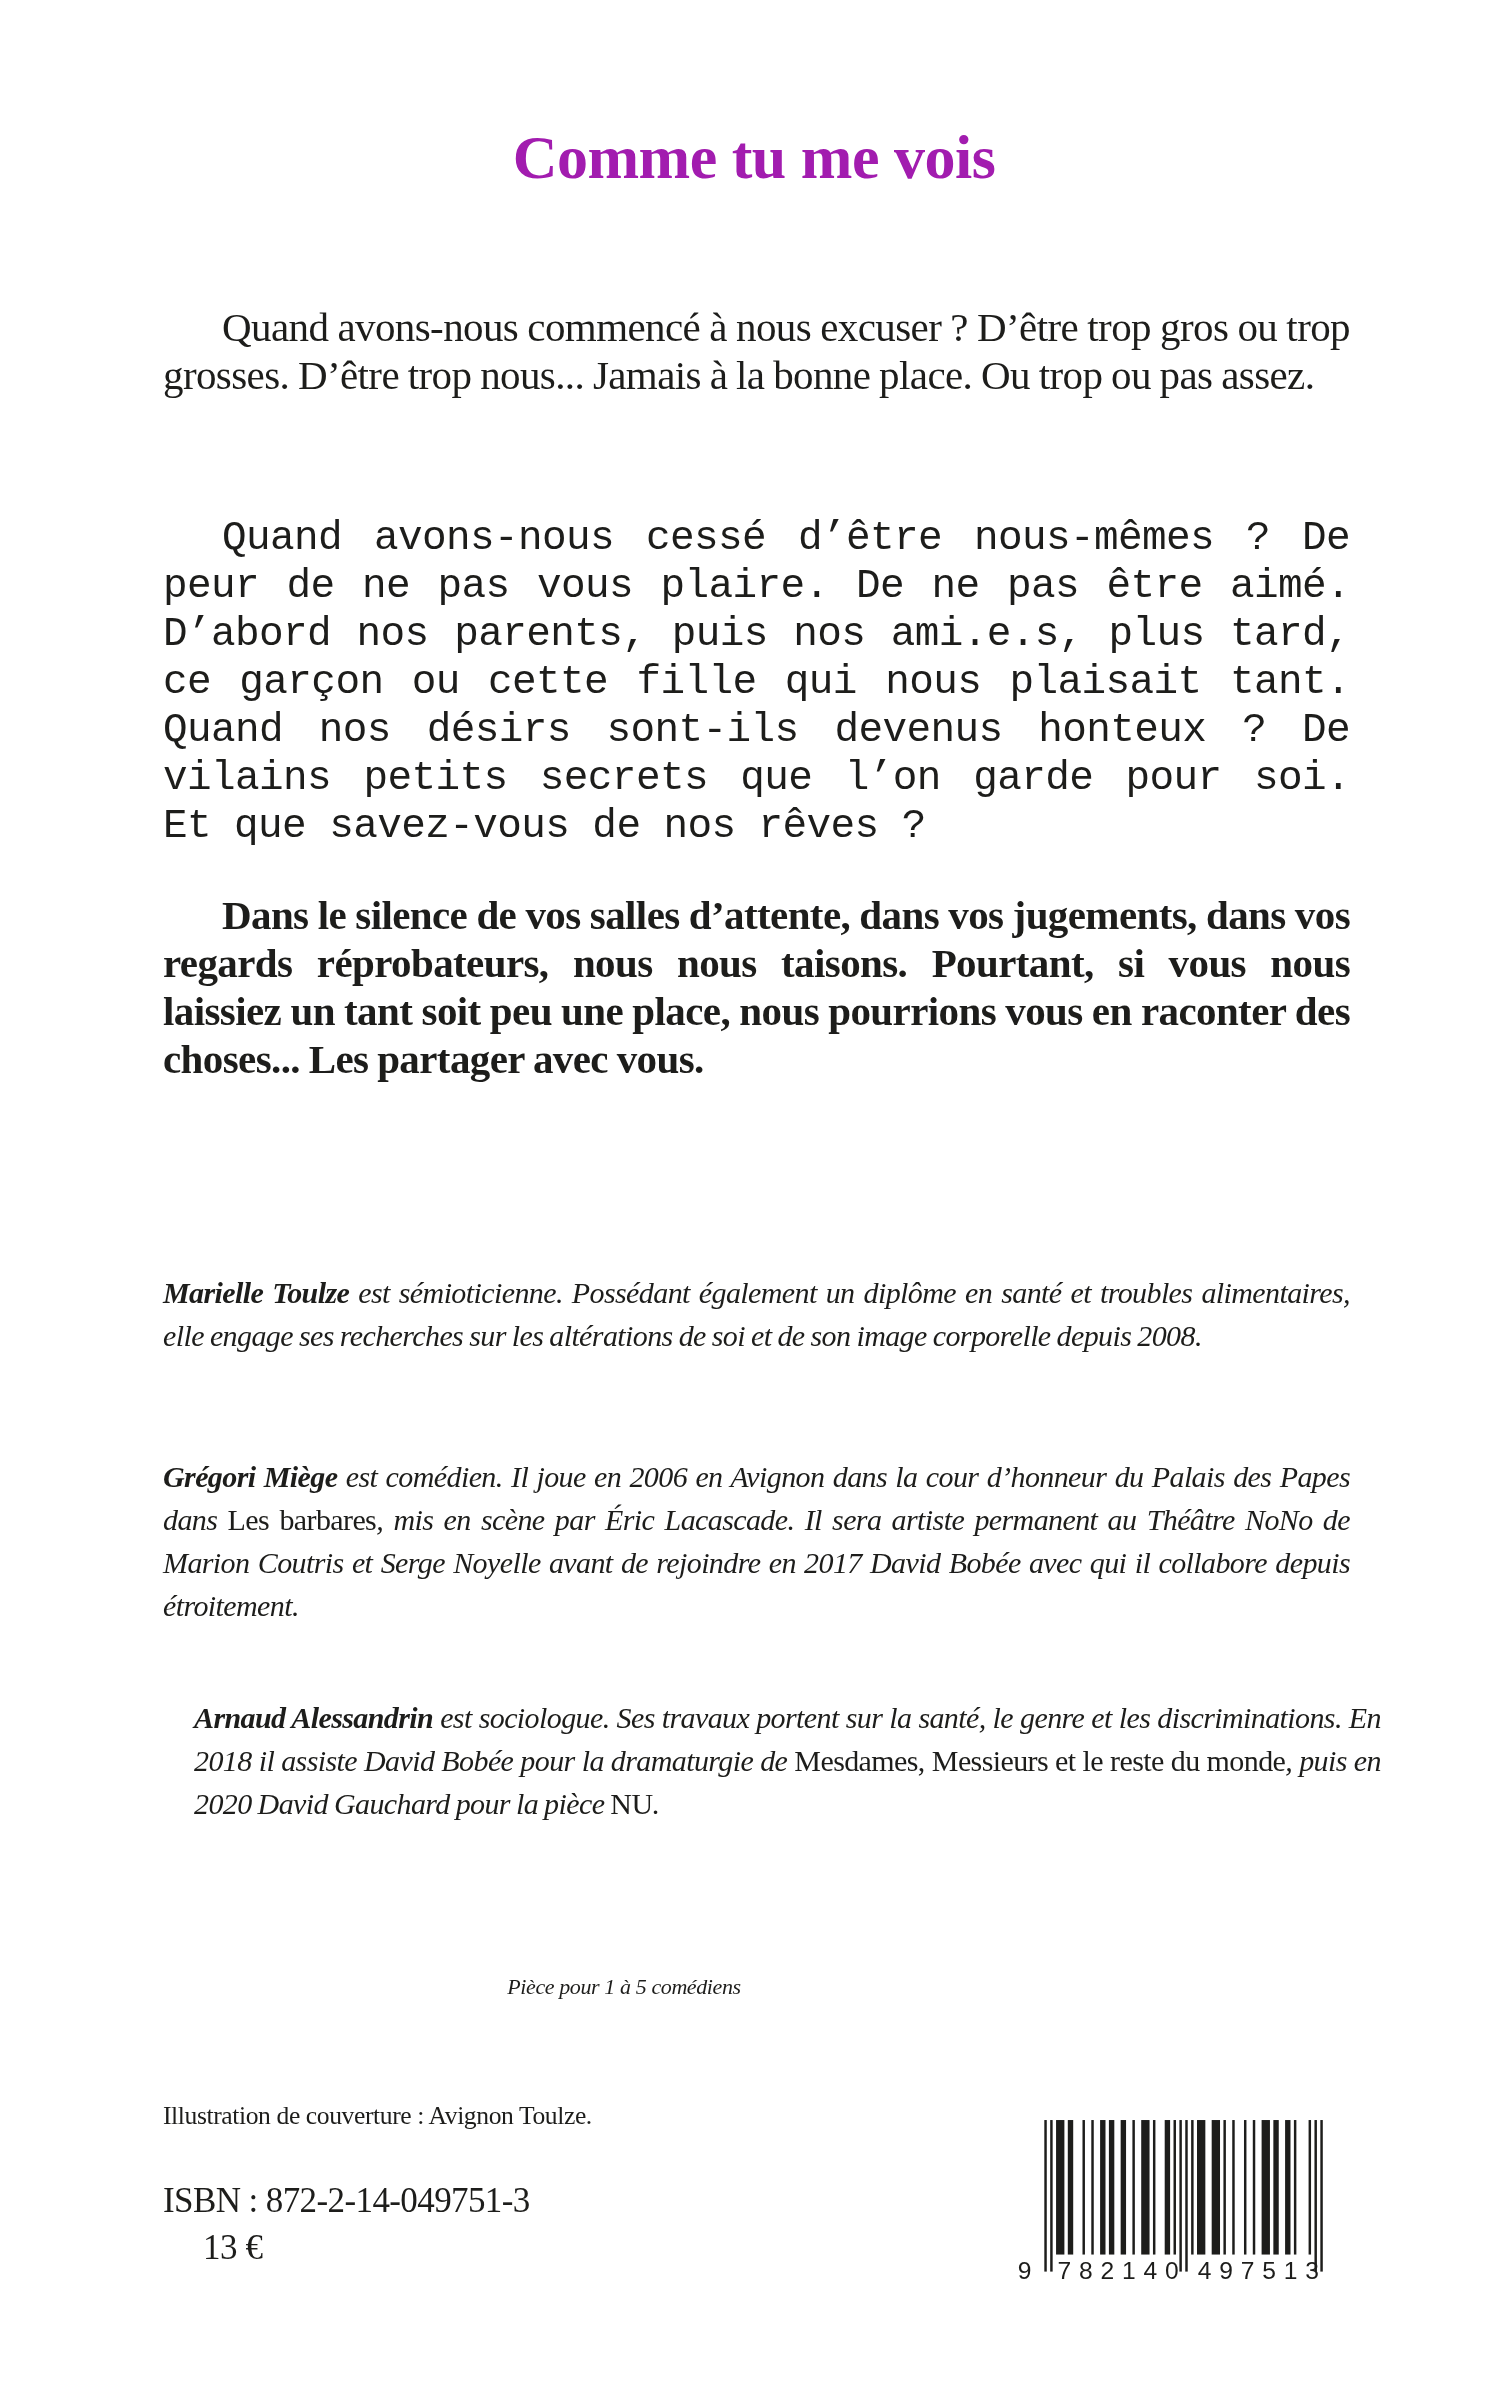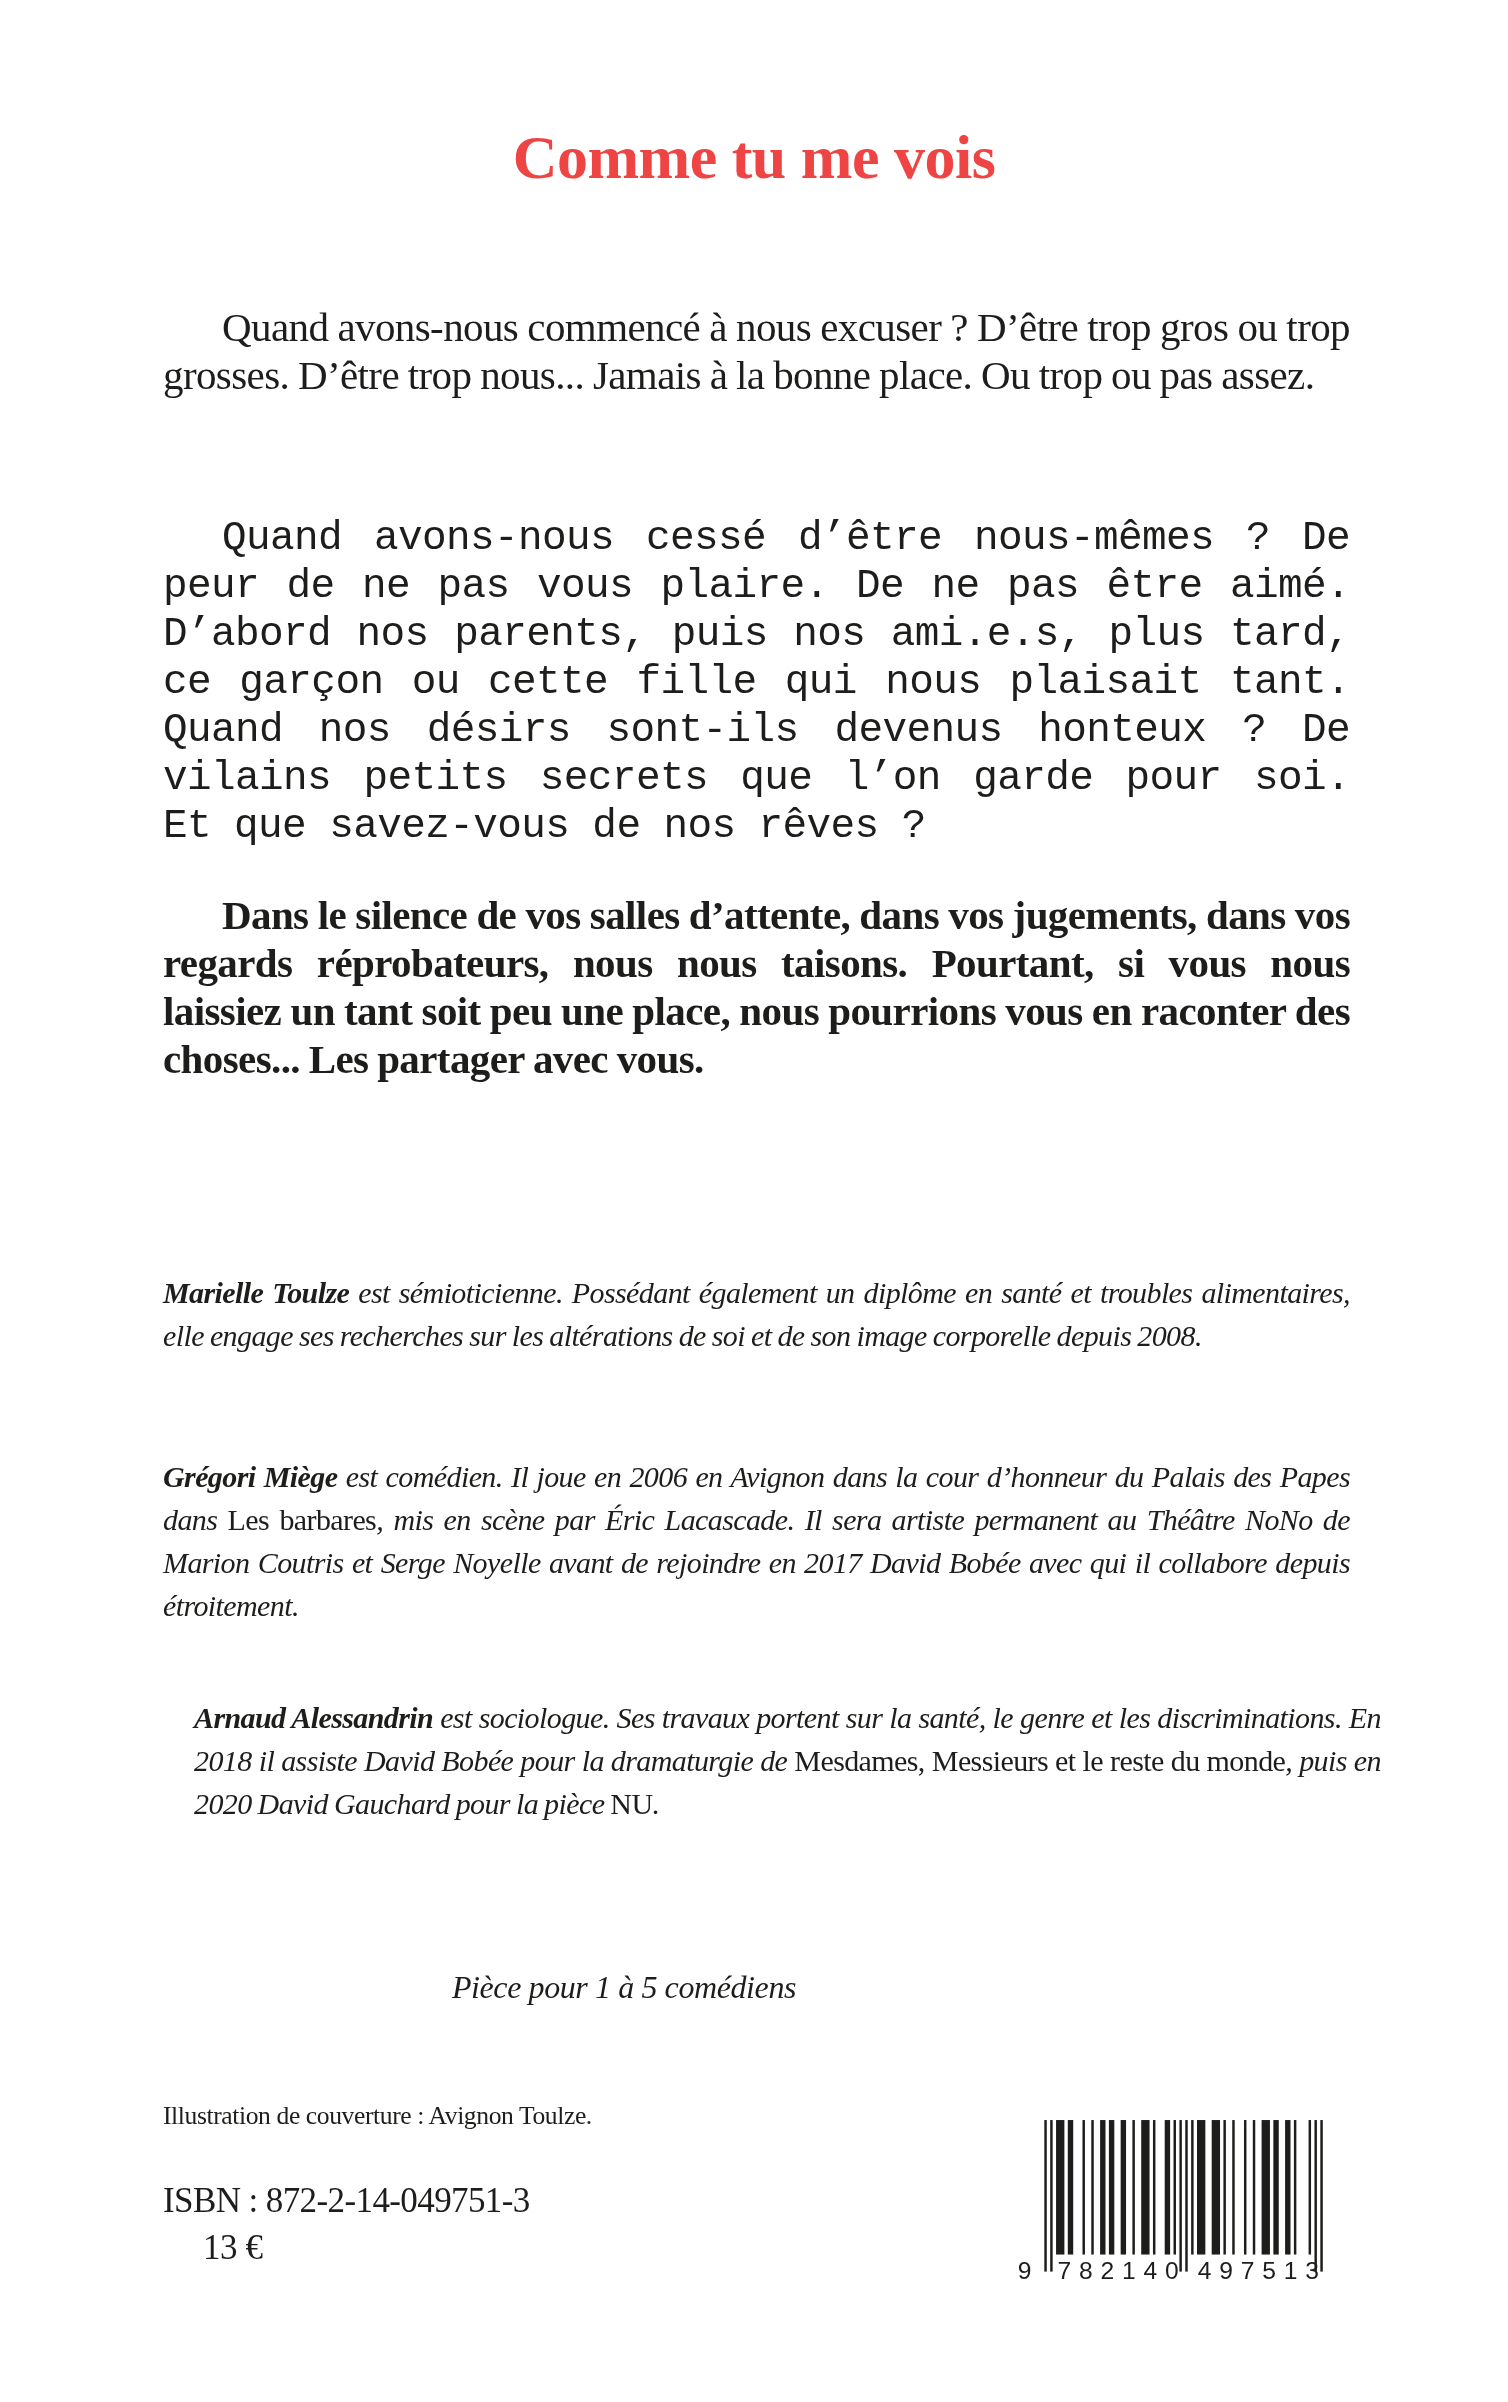--- a/index.html
+++ b/index.html
@@ -62,21 +62,21 @@
     .b1 { top: 1271px; }
     .b2 { top: 1455px; }
     .b3 { top: 1696px; margin-left: 31px; }
 
     .cast-note {
       position: absolute;
       left: 0;
       width: 1248px;
       top: 1966px;
       text-align: center;
-      font-size: 32px;
+      font-size: 22px;
       font-style: italic;
       line-height: 42px;
       letter-spacing: -0.4px;
     }
     .credit {
       position: absolute;
       left: 163px;
       top: 2099px;
       font-size: 25.6px;
       line-height: 34px;
@@ -111,21 +111,21 @@
     }
     .barcode-digits text {
       font-family: "Liberation Sans", "DejaVu Sans", sans-serif;
       font-size: 26px;
       fill: #1d1d1b;
     }
   </style>
 </head>
 <body>
 
-<div class="title" style="color:#ef4444;">Comme tu me vois</div>
+<div class="title" style="color:#a21caf;">Comme tu me vois</div>
 
 <div class="body-block p1">
   <p class="para">Quand avons-nous commencé à nous excuser ? D’être trop gros ou trop grosses. D’être trop nous... Jamais à la bonne place. Ou trop ou pas assez.</p>
 </div>
 <div class="body-block p2">
   <p class="para">Quand avons-nous cessé d’être nous-mêmes ? De peur de ne pas vous plaire. De ne pas être aimé. D’abord nos parents, puis nos ami.e.s, plus tard, ce garçon ou cette fille qui nous plaisait tant. Quand nos désirs sont-ils devenus honteux ? De vilains petits secrets que l’on garde pour soi. Et que savez-vous de nos rêves ?</p>
 </div>
 <div class="body-block p3">
   <p class="para">Dans le silence de vos salles d’attente, dans vos jugements, dans vos regards réprobateurs, nous nous taisons. Pourtant, si vous nous laissiez un tant soit peu une place, nous pourrions vous en raconter des choses... Les partager avec vous.</p>
 </div>

